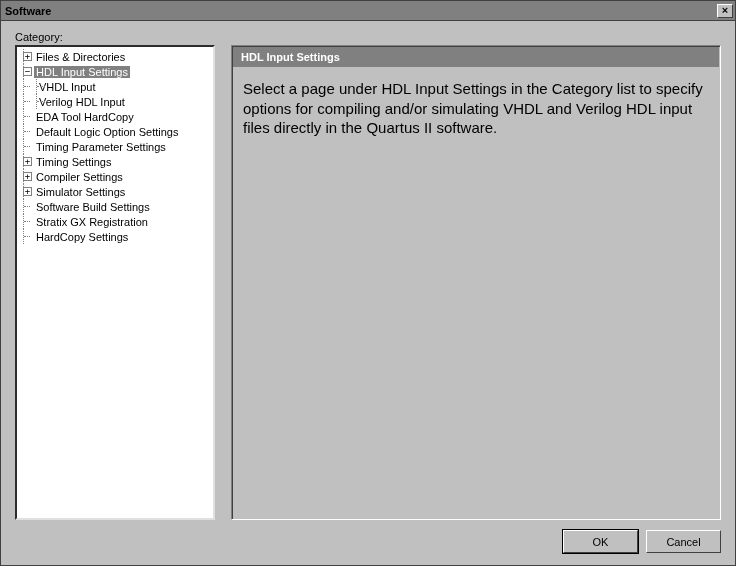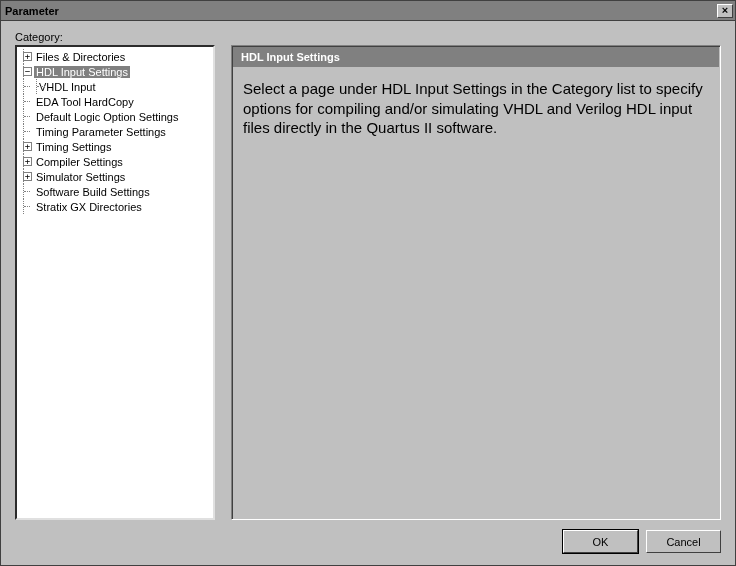--- a/index.html
+++ b/index.html
@@ -184,21 +184,21 @@
   }
   .btn.default {
     box-shadow: 0 0 0 1px #000;
   }
 </style>
 </head>
 <body>
 
 <div class="window">
   <div class="titlebar">
-    <span class="titlebar-text">Parameter</span>
+    <span class="titlebar-text">Software</span>
     <div class="close-btn">
       <span>×</span>
     </div>
   </div>
 
   <div class="body">
     <div class="category-label">Category:</div>
 
     <div class="columns">
 
@@ -221,20 +221,27 @@
           <li class="tree-node">
             <div class="row">
               <span class="dots"></span>
               <span class="dots second"></span>
               <span class="node-label">VHDL Input</span>
             </div>
           </li>
           <li class="tree-node">
             <div class="row">
               <span class="dots"></span>
+              <span class="dots second"></span>
+              <span class="node-label">Verilog HDL Input</span>
+            </div>
+          </li>
+          <li class="tree-node">
+            <div class="row">
+              <span class="dots"></span>
               <span class="spacer-toggle"></span>
               <span class="node-label">EDA Tool HardCopy</span>
             </div>
           </li>
           <li class="tree-node">
             <div class="row">
               <span class="dots"></span>
               <span class="spacer-toggle"></span>
               <span class="node-label">Default Logic Option Settings</span>
             </div>
@@ -271,21 +278,28 @@
             <div class="row">
               <span class="dots"></span>
               <span class="spacer-toggle"></span>
               <span class="node-label">Software Build Settings</span>
             </div>
           </li>
           <li class="tree-node">
             <div class="row">
               <span class="dots"></span>
               <span class="spacer-toggle"></span>
-              <span class="node-label">Stratix GX Directories</span>
+              <span class="node-label">Stratix GX Registration</span>
+            </div>
+          </li>
+          <li class="tree-node">
+            <div class="row">
+              <span class="dots"></span>
+              <span class="spacer-toggle"></span>
+              <span class="node-label">HardCopy Settings</span>
             </div>
           </li>
         </ul>
       </div>
 
       <div class="content-panel">
         <div class="content-header">HDL Input Settings</div>
         <div class="content-body">Select a page under HDL Input Settings in the Category list to specify options for compiling and/or simulating VHDL and Verilog HDL input files directly in the Quartus II software.</div>
       </div>
 

